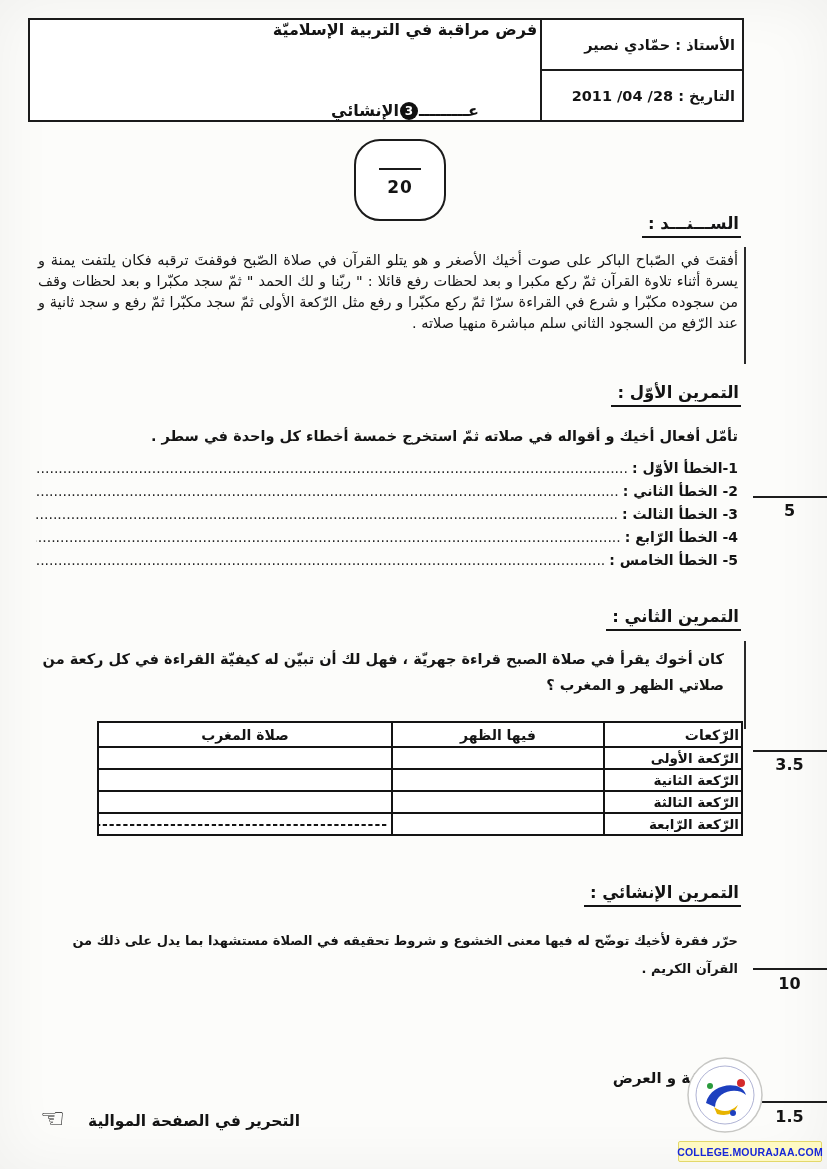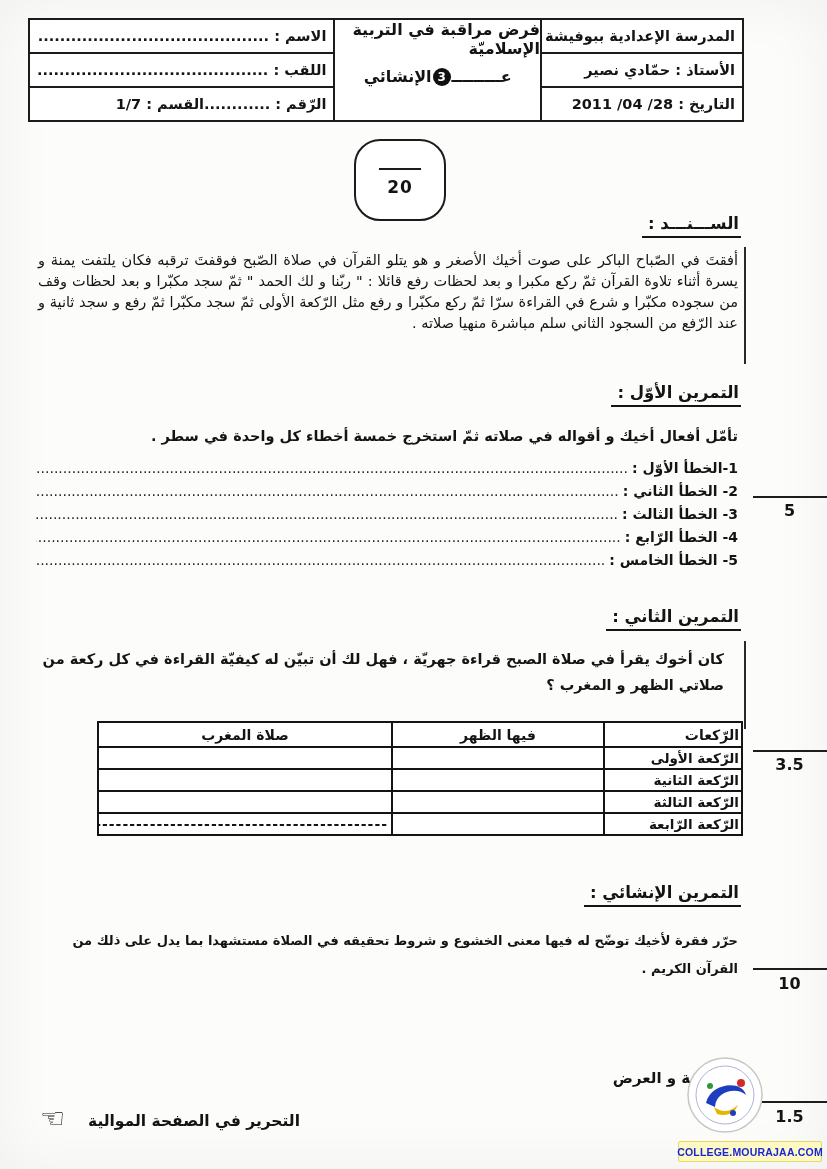--- a/index.html
+++ b/index.html
@@ -9,21 +9,21 @@
     font-family:"DejaVu Sans", sans-serif; direction:rtl;
     box-shadow: inset 0 0 60px rgba(0,0,0,0.05);
   }
   .abs { position:absolute; }
 
   
   .hdr { top:18px; left:28px; width:712px; height:100px; border:2px solid #1b1b1b; display:flex; background:#fff; }
   .hdr .col { box-sizing:border-box; display:flex; flex-direction:column; }
   .hdr .col + .col { border-right:2px solid #1b1b1b; }
   .col-school { width:200px; }
-  .col-title  { width:272px; align-items:center; justify-content:flex-start; }
+  .col-title  { width:272px; align-items:center; justify-content:space-between; }
   .col-student{ flex:1; }
   .hdr .row { flex:1; display:flex; align-items:center; padding:0 7px; font-weight:bold; font-size:14.5px; white-space:nowrap; overflow:hidden; }
   .hdr .row + .row { border-top:2px solid #1b1b1b; }
   .exam-title-line { font-weight:bold; font-size:16px; margin-bottom:9px; }
   .exam-number-line { font-weight:bold; font-size:16px; display:flex; align-items:center; }
   .circle-num {
     display:inline-flex; width:18px; height:18px; border-radius:50%;
     background:#101010; color:#fff; align-items:center; justify-content:center;
     font-size:12px; font-weight:bold; margin:0 1px;
   }
@@ -77,36 +77,30 @@
     font-family:"Liberation Sans", sans-serif; direction:ltr;
   }
 </style>
 </head>
 <body>
 
 <div class="page">
 
   <div class="abs hdr">
     <div class="col col-school">
-      <div class="row">المدرسة الإعدادية ببوفيشة</div>
       <div class="row">الأستاذ : حمّادي نصير</div>
       <div class="row">التاريخ : 28/ 04/ 2011</div>
     </div>
     <div class="col col-title">
       <div class="exam-title-line">فرض مراقبة في التربية الإسلاميّة</div>
       <div class="exam-number-line">
         <span>عـــــــــ</span>
         <span class="circle-num">3</span>
         <span>الإنشائي</span>
       </div>
-    </div>
-    <div class="col col-student">
-      <div class="row">الاسم : ..........................................</div>
-      <div class="row">اللقب : ..........................................</div>
-      <div class="row">الرّقم : ............القسم : 1/7</div>
     </div>
   </div>
 
   <div class="abs score-box">
     <div class="frac-line"></div>
     <div class="total">20</div>
   </div>
 
   <div class="abs" style="top:214px; right:86px;">
     <span class="sec-heading">الســـنـــد :</span>

